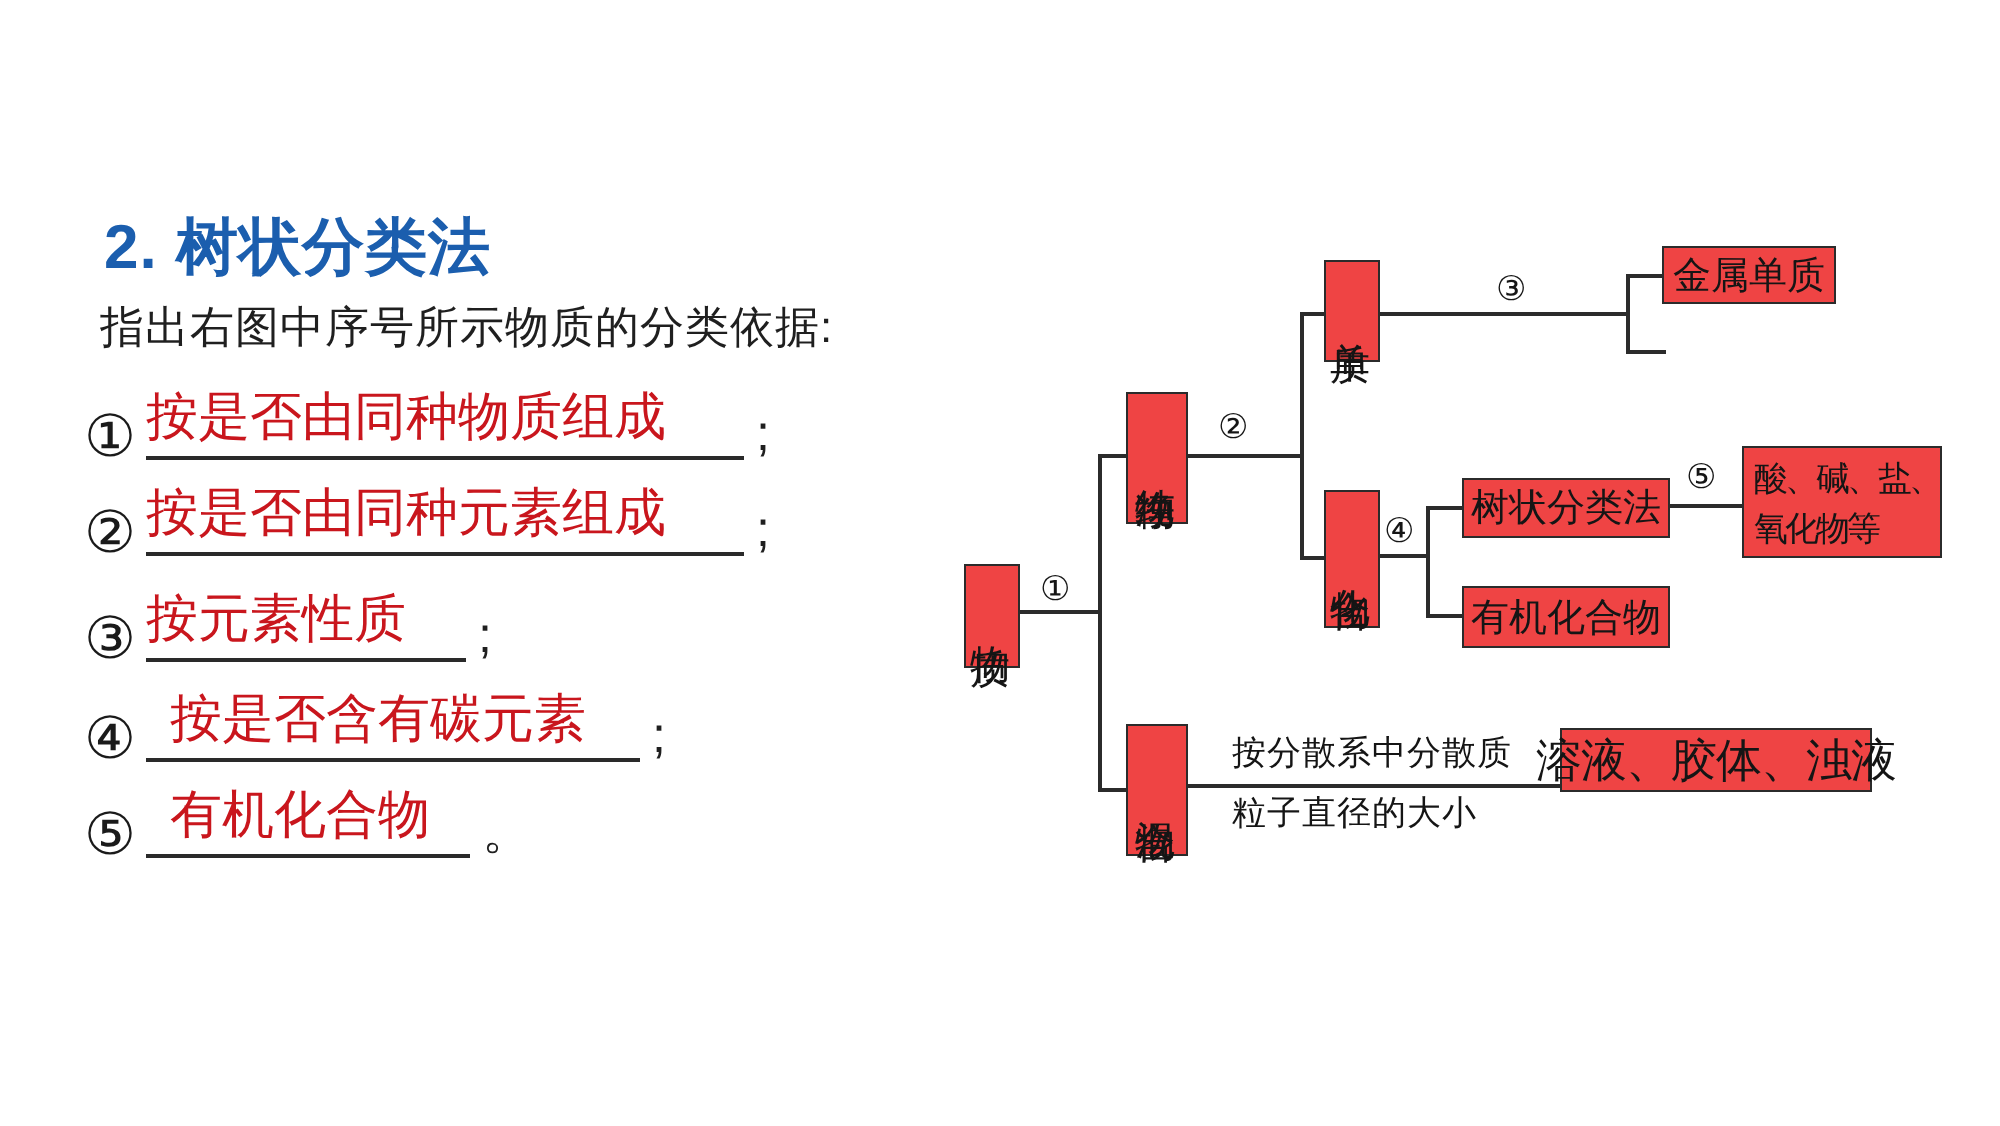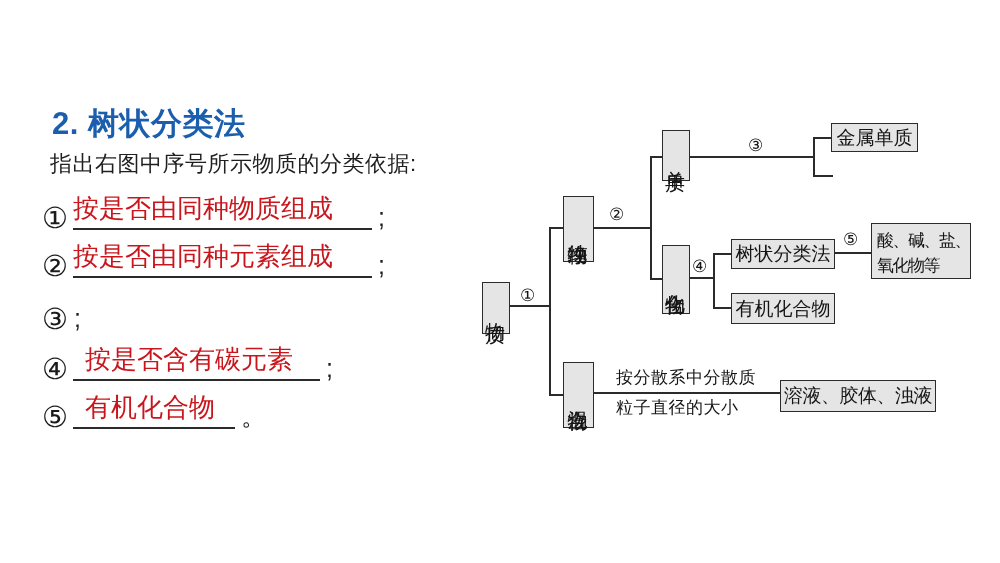--- a/index.html
+++ b/index.html
@@ -50,21 +50,21 @@
     font-size: 26px; line-height: 1.05;
     padding-bottom: 6px; white-space: nowrap;
   }
   .q-punct {
     font-size: 25px; line-height: 1; margin-left: 6px;
     color: var(--ink);
   }
   
   .diagram { position: absolute; left: 0; top: 0; width: 1000px; height: 563px; }
   .box {
-    position: absolute; background: #e5e5e5;
+    position: absolute; background: #ef4444;
     border: 1.5px solid var(--line);
     display: flex; align-items: center; justify-content: center;
     font-family: "DejaVu Serif", "Liberation Serif", serif;
     color: #151515; white-space: nowrap;
   }
   .vbox {
     writing-mode: vertical-rl; text-orientation: upright;
     letter-spacing: 1px;
   }
   .hline { position: absolute; height: 2px; background: var(--line); }
@@ -99,20 +99,23 @@
 </div>
 <div class="q-row" style="top:236px">
   <span class="q-num">②</span>
   <span class="q-blank" style="width:299px">
     <span class="q-ans">按是否由同种元素组成</span>
   </span>
   <span class="q-punct">;</span>
 </div>
 <div class="q-row" style="top:289px">
   <span class="q-num">③</span>
+  <span class="q-blank" style="width:160px">
+    <span class="q-ans">按元素性质</span>
+  </span>
   <span class="q-punct">;</span>
 </div>
 <div class="q-row" style="top:339px">
   <span class="q-num">④</span>
   <span class="q-blank" style="width:247px">
     <span class="q-ans" style="padding-left:12px">按是否含有碳元素</span>
   </span>
   <span class="q-punct">;</span>
 </div>
 <div class="q-row" style="top:387px">
@@ -149,21 +152,21 @@
   <div class="box vbox" style="left:563px;top:362px;width:31px;height:66px;font-size:20px">混合物</div>
   <div class="box vbox" style="left:662px;top:130px;width:28px;height:51px;font-size:20px">单质</div>
   <div class="box vbox" style="left:662px;top:245px;width:28px;height:69px;font-size:20px">化合物</div>
   <div class="box" style="left:831px;top:123px;width:87px;height:29px;font-size:19px">金属单质</div>
   <div class="box" style="left:731px;top:239px;width:104px;height:30px;font-size:19px">树状分类法</div>
   <div class="box" style="left:731px;top:293px;width:104px;height:31px;font-size:19px">有机化合物</div>
   <div class="box acids" style="left:871px;top:223px;width:100px;height:56px">
     <span>酸、碱、盐、</span>
     <span>氧化物等</span>
   </div>
-  <div class="box" style="left:780px;top:380px;width:156px;height:32px;font-size:19px;letter-spacing:-0.5px">溶液、胶体、浊液</div>
+  <div class="box" style="left:780px;top:364px;width:156px;height:32px;font-size:23px;letter-spacing:-0.5px">溶液、胶体、浊液</div>
 
   <span class="lbl" style="left:520px;top:287px">①</span>
   <span class="lbl" style="left:609px;top:206px">②</span>
   <span class="lbl" style="left:748px;top:137px">③</span>
   <span class="lbl" style="left:692px;top:258px">④</span>
   <span class="lbl" style="left:843px;top:231px">⑤</span>
 
   <span class="rule-text" style="left:616px;top:369px">按分散系中分散质</span>
   <span class="rule-text" style="left:616px;top:399px">粒子直径的大小</span>
 </div>

